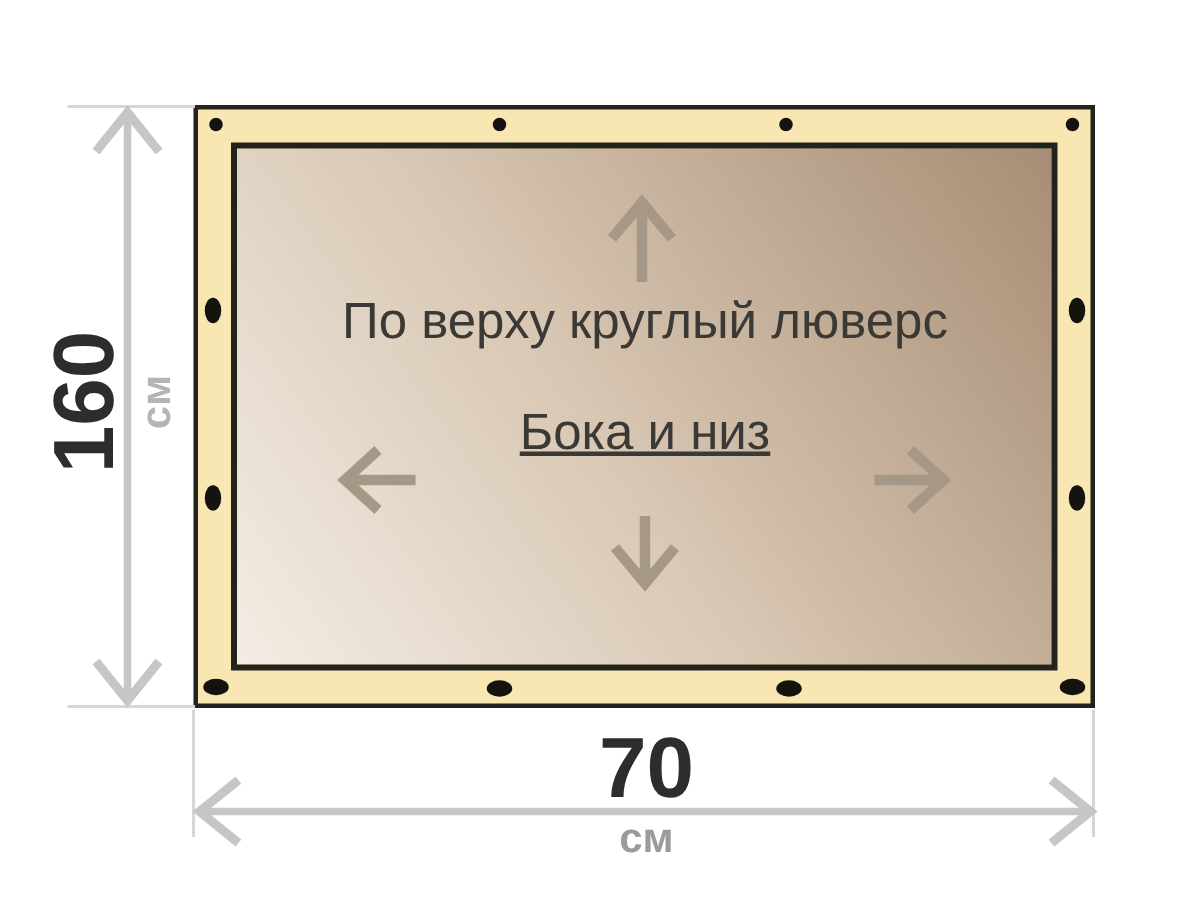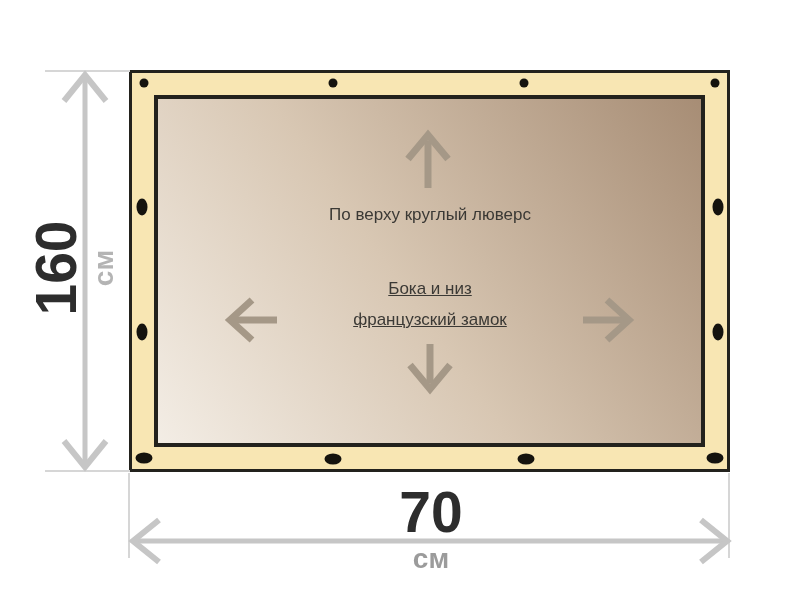--- a/index.html
+++ b/index.html
@@ -14,21 +14,21 @@
   
   .gfx{position:absolute;left:0;top:0;z-index:2;pointer-events:none;}
   
   .grommet{position:absolute;background:#15130e;border-radius:50%;
            transform:translate(-50%,-50%);z-index:3;}
   .grommet.dot{width:9px;height:9px;}
   .grommet.vov{width:11px;height:17px;}
   .grommet.hov{width:17px;height:11px;}
   
   .txt{position:absolute;z-index:4;}
-  .note{width:500px;left:180px;text-align:center;color:#3b3935;font-size:17px;line-height:31px;}
+  .note{width:500px;left:180px;text-align:center;color:#3b3935;font-size:34px;line-height:31px;}
   .note-top{top:199px;}
   .note-mid{top:273px;text-decoration:underline;}
   .dim-value{font-weight:bold;color:#2d2d2d;font-size:57px;line-height:57px;text-align:center;}
   .dim-unit{font-weight:bold;font-size:28px;line-height:30px;text-align:center;}
   .h-value{left:-44px;top:238px;width:200px;height:60px;line-height:60px;transform:rotate(-90deg);}
   .h-unit{left:44px;top:253px;width:120px;height:30px;color:#b4b4b4;transform:rotate(-90deg);}
   .w-value{left:331px;top:484px;width:200px;}
   .w-unit{left:371px;top:544px;width:120px;color:#9b9b9b;}
 </style>
 </head>
@@ -92,21 +92,20 @@
     <div class="grommet vov" style="left:718px;top:332px"></div>
     <div class="grommet hov" style="left:144px;top:458px"></div>
     <div class="grommet hov" style="left:333px;top:459px"></div>
     <div class="grommet hov" style="left:526px;top:459px"></div>
     <div class="grommet hov" style="left:715px;top:458px"></div>
   </div>
 
   <div class="txt note note-top">По верху круглый люверс</div>
   <div class="txt note note-mid">
     <div>Бока и низ</div>
-    <div>французский замок</div>
   </div>
 
   <div class="txt dim-value h-value">160</div>
   <div class="txt dim-unit h-unit">см</div>
   <div class="txt dim-value w-value">70</div>
   <div class="txt dim-unit w-unit">см</div>
 
 </div>
 
 </body></html>

